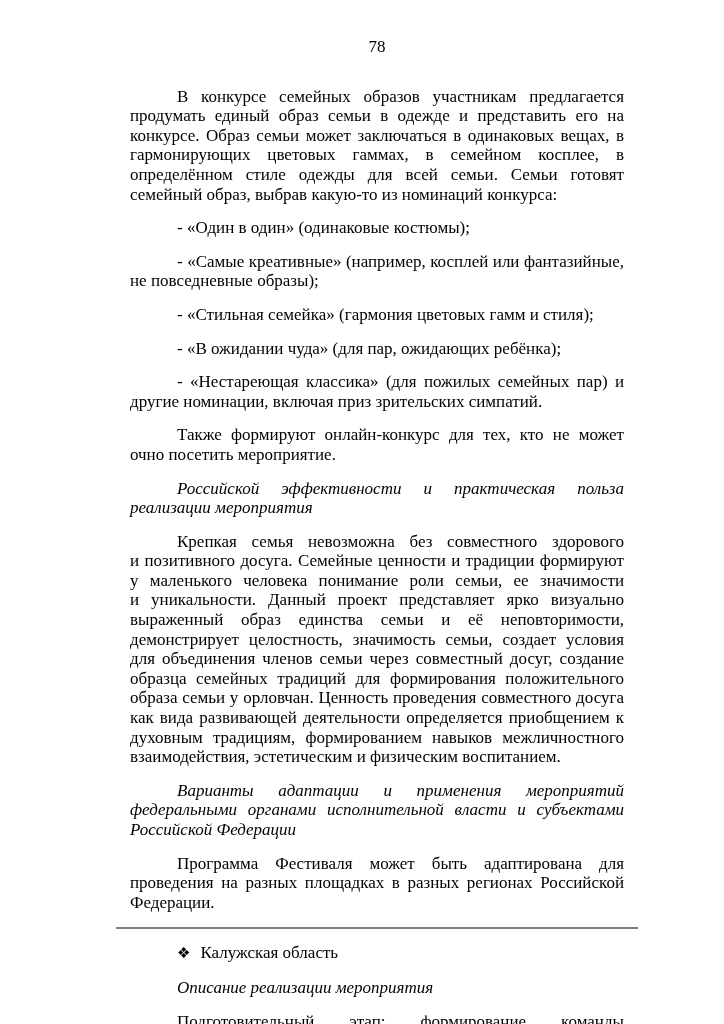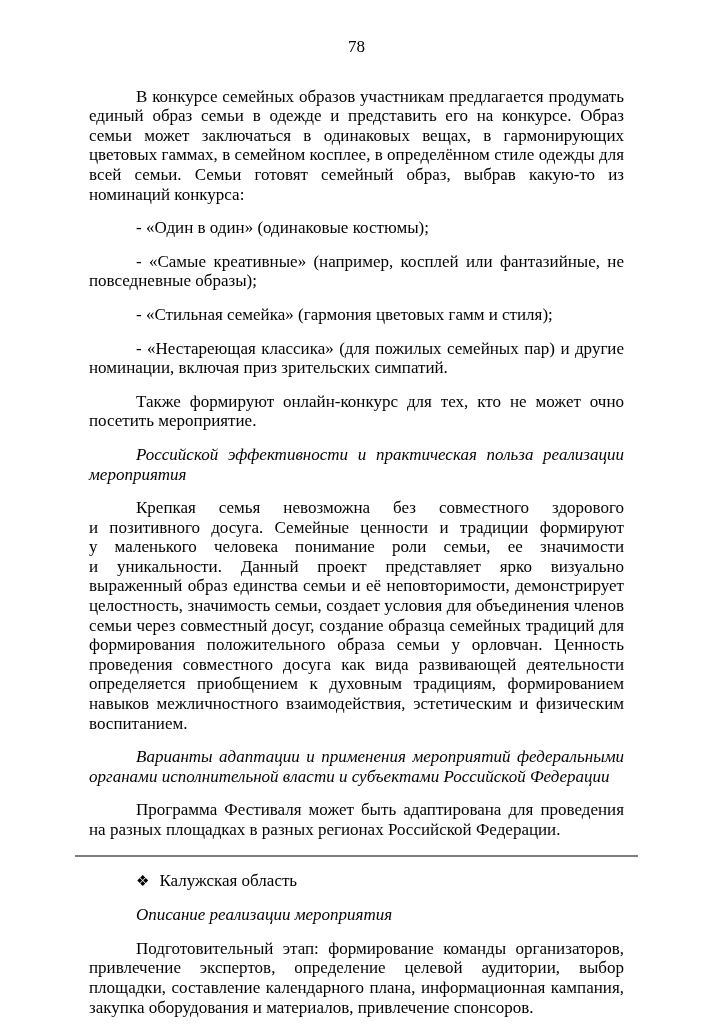--- a/index.html
+++ b/index.html
@@ -13,21 +13,21 @@
     overflow: hidden;
     font-family: "Liberation Serif", serif;
     font-size: 17px;
     line-height: 19.6px;
     color: #000000;
   }
   .page {
     box-sizing: border-box;
     width: 724px;
     height: 1024px;
-    padding: 37px 86px 30px 75px;
+    padding: 37px 86px 30px 116px;
   }
   .page-number {
     text-align: center;
     margin-bottom: 30px;
   }
   p {
     margin: 14px;
     text-align: justify;
     text-indent: 47px;
   }
@@ -61,20 +61,21 @@
 
   <p>В конкурсе семейных образов участникам предлагается продумать единый образ семьи в одежде и представить его на конкурсе. Образ семьи может заключаться в одинаковых вещах, в гармонирующих цветовых гаммах, в семейном косплее, в определённом стиле одежды для всей семьи. Семьи готовят семейный образ, выбрав какую-то из номинаций конкурса:</p>
 
 
   <p>- «Один в один» (одинаковые костюмы);</p>
 
   <p>- «Самые креативные» (например, косплей или фантазийные, не повседневные образы);</p>
 
   <p>- «Стильная семейка» (гармония цветовых гамм и стиля);</p>
 
+  <p>- «В ожидании чуда» (для пар, ожидающих ребёнка);</p>
 
   <p>- «Нестареющая классика» (для пожилых семейных пар) и другие номинации, включая приз зрительских симпатий.</p>
 
   <p>Также формируют онлайн-конкурс для тех, кто не может очно посетить мероприятие.</p>
 
   <p class="italic">Российской эффективности и практическая польза реализации мероприятия</p>
 
   <p>Крепкая семья невозможна без совместного здорового и&nbsp;позитивного досуга. Семейные ценности и традиции формируют у&nbsp;маленького человека понимание роли семьи, ее значимости и&nbsp;уникальности. Данный проект представляет ярко визуально выраженный образ единства семьи и её неповторимости, демонстрирует целостность, значимость семьи, создает условия для объединения членов семьи через совместный досуг, создание образца семейных традиций для формирования положительного образа семьи у орловчан. Ценность проведения совместного досуга как вида развивающей деятельности определяется приобщением к духовным традициям, формированием навыков межличностного взаимодействия, эстетическим и физическим воспитанием.</p>
 
   <p class="italic">Варианты адаптации и применения мероприятий федеральными органами исполнительной власти и субъектами Российской Федерации</p>

